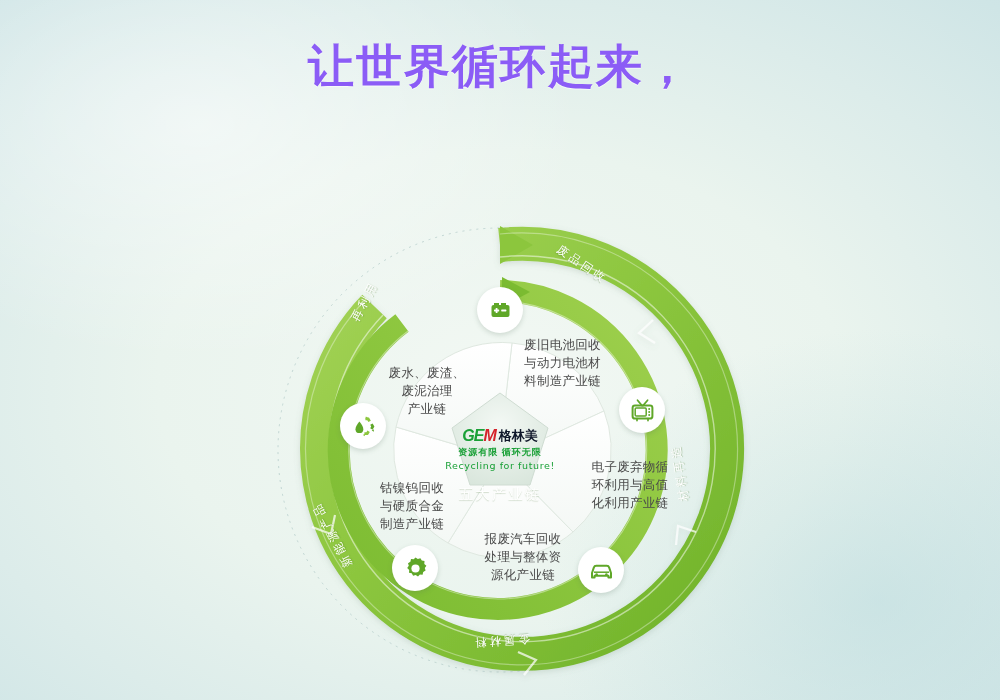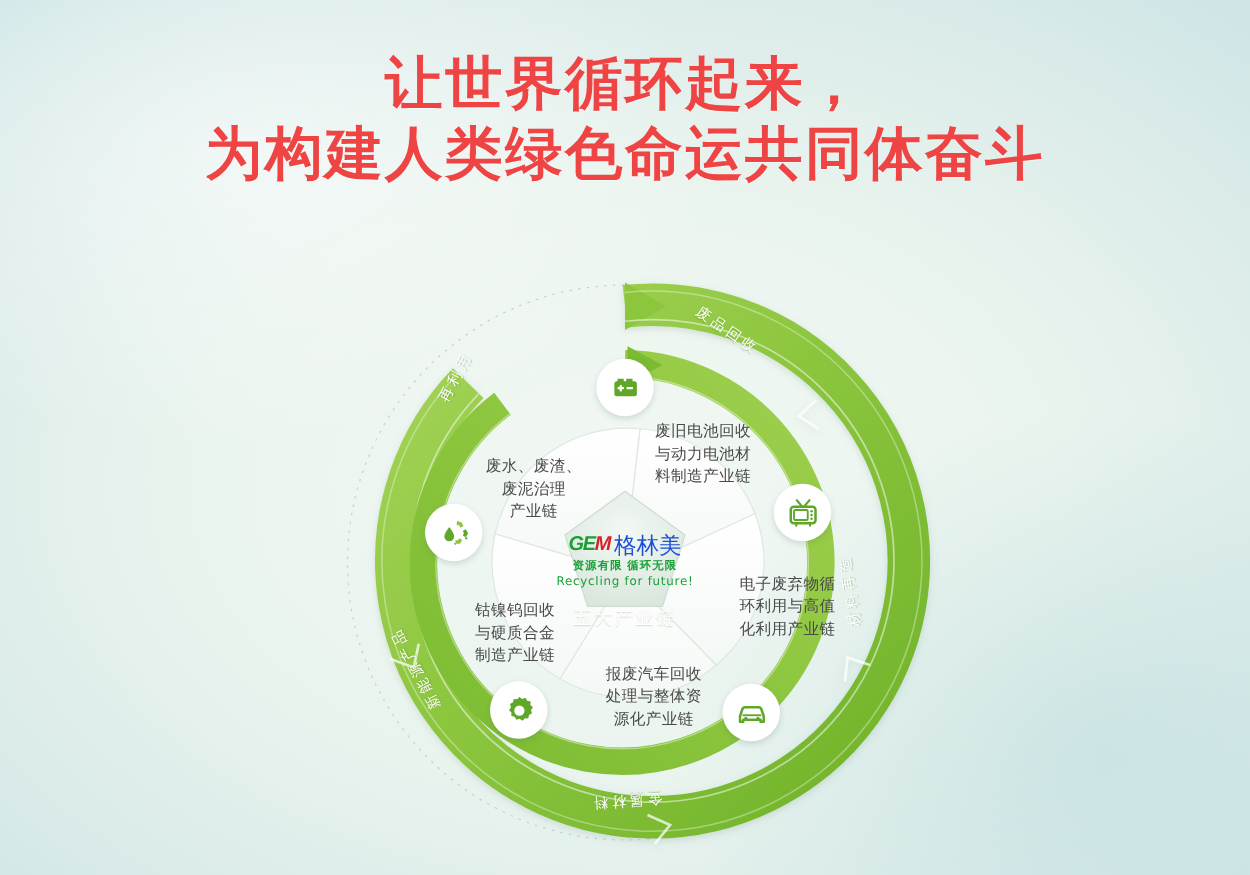--- a/index.html
+++ b/index.html
@@ -15,21 +15,21 @@
     background:
       radial-gradient(ellipse 620px 380px at 20% 18%, rgba(255,255,255,.55), rgba(255,255,255,0) 62%),
       radial-gradient(ellipse 520px 420px at 88% 86%, rgba(186,219,222,.55), rgba(255,255,255,0) 65%);
     pointer-events:none;
   }
 
   
   .title{
     position:absolute;left:0;right:0;top:38px;text-align:center;
     line-height:1.22;letter-spacing:2px;
-    font-weight:bold;font-size:46px;color:#ef4444;
+    font-weight:bold;font-size:46px;color:#8b5cf6;
     text-shadow:0 1px 0 rgba(255,255,255,.6);
   }
   .title .l1{display:block;}
   .title .l2{display:block;}
 
   
   .stage{position:absolute;left:290px;top:215px;width:420px;height:470px;}
   .stage svg{display:block;overflow:visible;}
 
   
@@ -45,21 +45,21 @@
   }
 
   
   .logo-wrap{position:absolute;text-align:center;width:140px;}
   .logo-row{display:flex;align-items:center;justify-content:center;gap:3px;height:17px;}
   .logo-gem{
     font-family:Liberation Sans, sans-serif;font-weight:bold;font-style:italic;
     font-size:16px;color:#1aa037;letter-spacing:-1px;line-height:1;
   }
   .logo-gem .red{color:#d5232b;}
-  .logo-cn{font-size:18px;color:#1d4ed8;font-weight:normal;letter-spacing:0px;line-height:1;}
+  .logo-cn{font-size:13px;color:#0f172a;font-weight:bold;letter-spacing:0px;line-height:1;}
   .logo-slogan{
     font-size:9px;color:#1aa037;letter-spacing:1px;margin-top:2px;font-weight:bold;
   }
   .logo-en{
     font-size:9.5px;color:#1aa037;letter-spacing:.6px;margin-top:1px;font-weight:normal;
     font-family:"DejaVu Sans",sans-serif;
   }
   .logo-five{
     margin-top:14px;font-size:14.5px;color:#ffffff;font-weight:normal;letter-spacing:2px;
     text-shadow:0 1px 1px rgba(80,120,60,.25);
@@ -73,21 +73,20 @@
   }
   .icon-bubble svg{display:block;}
 </style>
 </head>
 <body>
 
 <div class="bg-sheen"></div>
 
 <div class="title">
   <span class="l1">让世界循环起来，</span>
-  <span class="l2">为构建人类绿色命运共同体奋斗</span>
 </div>
 
 <div class="stage">
 
   <svg width="420" height="470" viewBox="0 0 420 470">
     <defs>
       <linearGradient id="gOuter" x1="0" y1="0" x2="1" y2="1">
         <stop offset="0%" stop-color="#a6d45a"></stop>
         <stop offset="45%" stop-color="#8cc63e"></stop>
         <stop offset="100%" stop-color="#6fb229"></stop>

